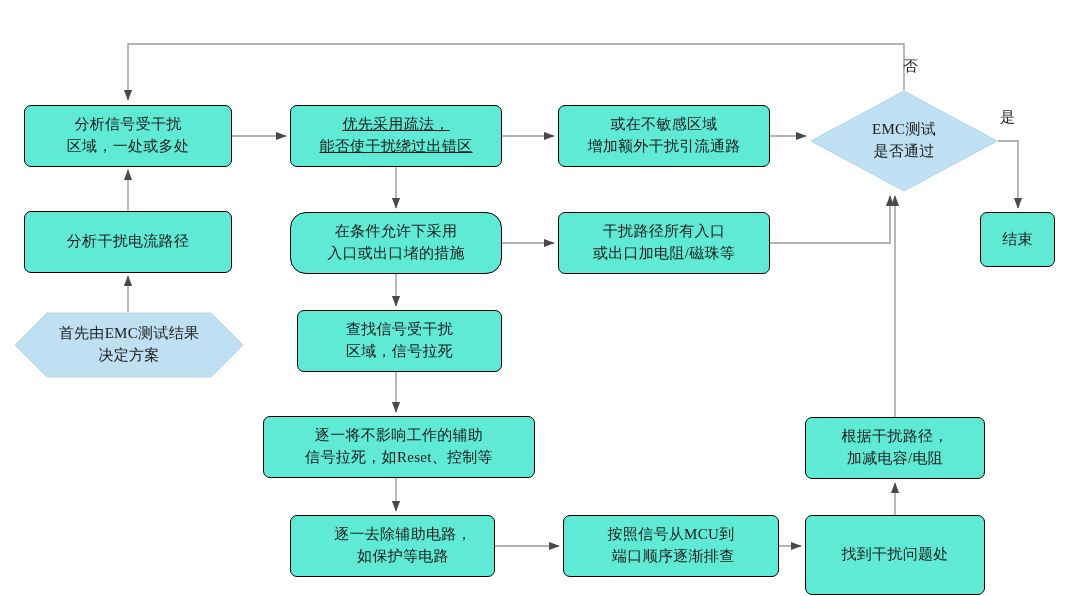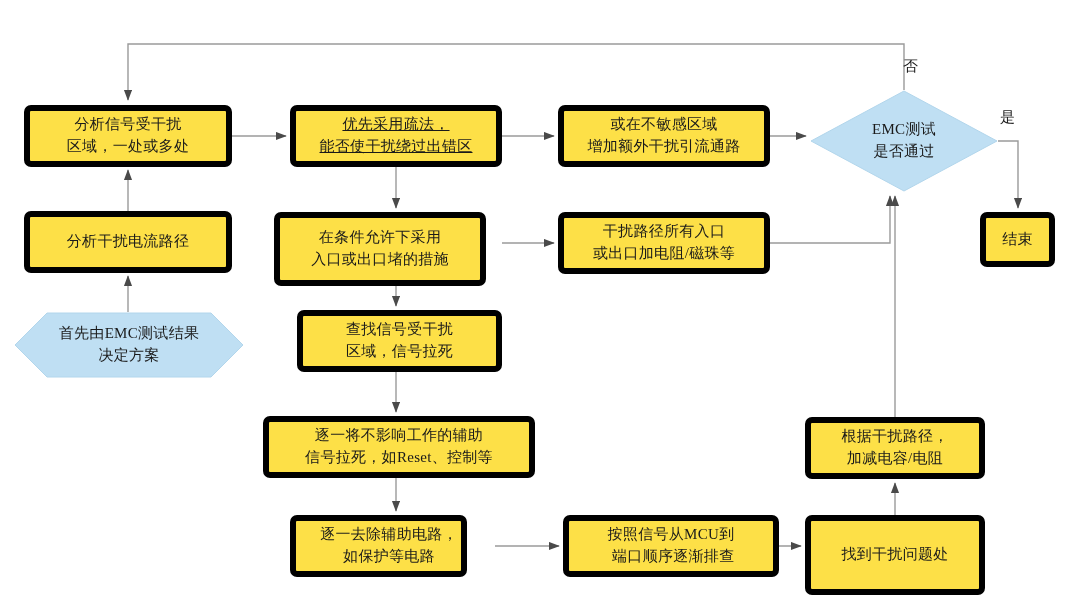--- a/index.html
+++ b/index.html
@@ -32,22 +32,22 @@
     align-items: center;
     justify-content: center;
     text-align: center;
     color: #1a1a1a;
     font-size: 15px;
     line-height: 1.45;
     letter-spacing: 0.3px;
     white-space: pre-line;
   }
   .node.box {
-    background: #fde047;
-    border: 6px solid #000000;
+    background: #5eead4;
+    border: 1px solid #000000;
     border-radius: 7px;
   }
   .node.diamond, .node.hexagon {
     background: transparent;
     border: none;
   }
   .shape-svg {
     position: absolute;
     left: 0;
     top: 0;
@@ -149,41 +149,41 @@
       <polygon points="94,1 187,51 94,101 1,51" fill="#bfdff3" stroke="#b2d6ec" stroke-width="1"></polygon>
     </svg>
     <div class="shape-label">EMC测试
 是否通过</div>
   </div>
 
   <div class="node box" style="left:980px;top:212px;width:75px;height:55px;">
     <span>结束</span>
   </div>
 
-  <div class="node box" style="left:274px;top:212px;width:212px;height:74px;">
+  <div class="node box" style="left:290px;top:212px;width:212px;height:62px;border-radius:16px;">
     <span>在条件允许下采用
 入口或出口堵的措施</span>
   </div>
 
   <div class="node box" style="left:558px;top:212px;width:212px;height:62px;">
     <span>干扰路径所有入口
 或出口加电阻/磁珠等</span>
   </div>
 
   <div class="node box" style="left:297px;top:310px;width:205px;height:62px;">
     <span>查找信号受干扰
 区域，信号拉死</span>
   </div>
 
   <div class="node box" style="left:263px;top:416px;width:272px;height:62px;">
     <span>逐一将不影响工作的辅助
 信号拉死，如Reset、控制等</span>
   </div>
 
-  <div class="node box" style="left:290px;top:515px;width:177px;height:62px;padding-left:21px;">
+  <div class="node box" style="left:290px;top:515px;width:205px;height:62px;padding-left:21px;">
     <span>逐一去除辅助电路，
 如保护等电路</span>
   </div>
 
   <div class="node box" style="left:563px;top:515px;width:216px;height:62px;text-align:right;">
     <span>按照信号从MCU到
 端口顺序逐渐排查</span>
   </div>
 
   <div class="node box" style="left:805px;top:515px;width:180px;height:80px;">

